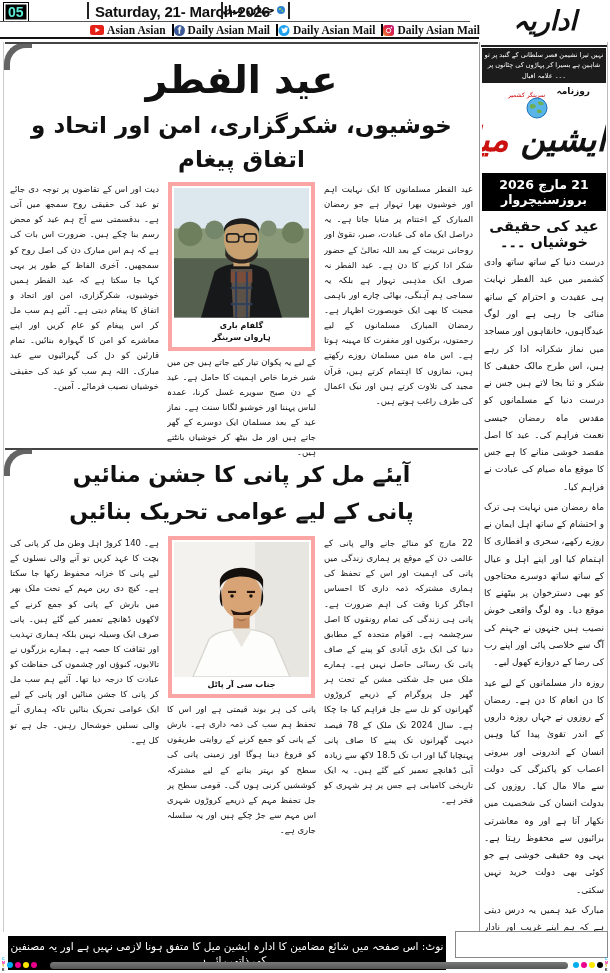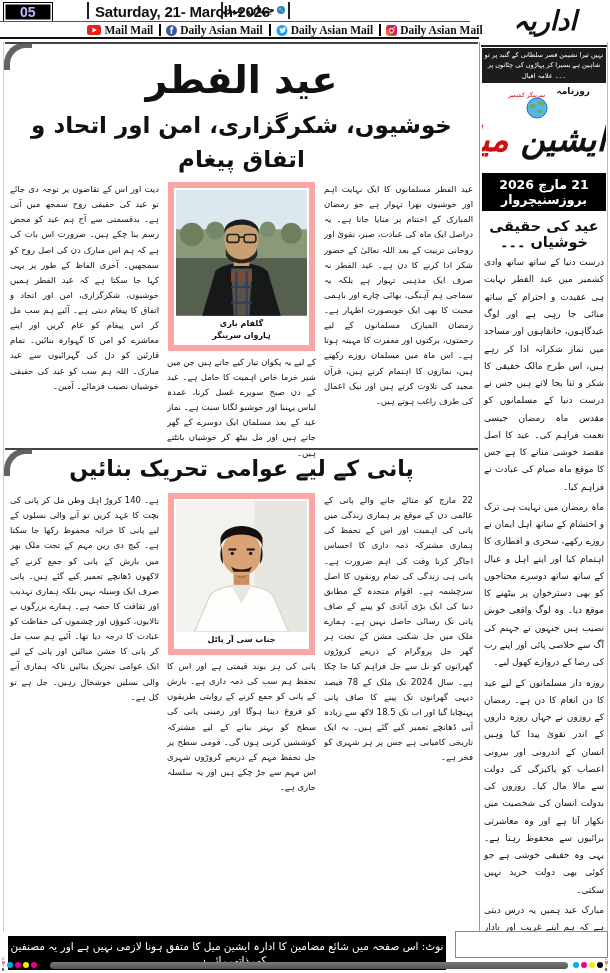--- a/index.html
+++ b/index.html
@@ -1,32 +1,32 @@
 <!DOCTYPE html>
 <html><head>
 <meta charset="utf-8">
 <style>
   html,body{margin:0;padding:0;background:#fff;}
   .page{position:relative;width:610px;height:973px;background:#fff;overflow:hidden;
         font-family:"DejaVu Sans",sans-serif;color:#111;}
   
-  .pageno{position:absolute;left:3px;top:2px;background:#000;color:#c4b5fd;
-          font:bold 14px "Liberation Sans",sans-serif;padding:1px 16px;border:1px solid #000;
+  .pageno{position:absolute;left:3px;top:2px;background:#000;color:#5eead4;
+          font:bold 14px "Liberation Sans",sans-serif;padding:1px 4px;border:1px solid #000;
           box-shadow:inset 0 0 0 1.5px #fff;}
   .vline{position:absolute;top:2px;width:1.5px;height:17px;background:#222;}
   .date{position:absolute;left:95px;top:3px;font:bold 15px "Liberation Sans",sans-serif;letter-spacing:-.2px;}
   .minilogo{position:absolute;left:227px;top:0;width:58px;text-align:center;direction:rtl;
             font-weight:bold;font-size:11px;line-height:20px;white-space:nowrap;}
   .minilogo svg{vertical-align:middle;margin-left:2px;}
   .hline-top{position:absolute;top:21px;left:0;width:470px;height:1px;background:#555;}
   .social{position:absolute;top:23px;left:96px;width:378px;height:14px;display:flex;
           align-items:center;justify-content:center;gap:4px;
           font-family:"Liberation Serif",serif;font-weight:bold;font-size:11.5px;white-space:nowrap;}
   .soc-item{display:flex;align-items:center;gap:3px;}
-  .soc-item + .soc-item{border-left:2px solid #000;padding-left:5px;margin-left:2px;}
+  .soc-item + .soc-item{border-left:2px solid #000;margin-left:2px;}
   .hline-main{position:absolute;top:37px;left:0;width:479px;height:2px;background:#111;}
   .idaria{position:absolute;right:2px;top:0;width:126px;text-align:center;direction:rtl;
           font-size:27px;font-weight:bold;font-style:italic;line-height:42px;}
   .idaria-line{position:absolute;top:45px;left:481px;width:127px;height:1.5px;background:#222;}
   
   .v-divider{position:absolute;left:479px;top:42px;width:1px;height:914px;background:#999;}
   .edge-left{position:absolute;left:3px;top:42px;width:1px;height:890px;background:#ccc;}
   .edge-right{position:absolute;left:607px;top:42px;width:1px;height:914px;background:#bbb;}
   
   .rightcol{position:absolute;left:482px;top:48px;width:124px;}
@@ -52,21 +52,21 @@
   .corner{position:absolute;top:-2px;left:-1px;width:22px;height:22px;
           border-top:6px solid #4a4a4a;border-left:6px solid #4a4a4a;
           border-top-left-radius:22px;opacity:.85;}
   .a1-h1{font-size:38px;font-weight:bold;text-align:center;direction:rtl;margin:8px 0 0;line-height:56px;}
   .a1-h2{font-size:23px;font-weight:bold;text-align:center;direction:rtl;margin:0 0 0;line-height:34px;}
   .a2-h{font-size:22px;font-weight:bold;text-align:center;direction:rtl;line-height:37px;}
   .cols{display:flex;direction:rtl;gap:8px;padding:6px 5px 0;overflow:hidden;}
   .col{flex:1 1 0;direction:rtl;text-align:justify;font-size:8.5px;line-height:1.78;overflow:hidden;}
   .a1 .cols{height:276px;}
   .a2 .cols{height:398px;}
-  .photobox{border:6px solid #fca5a5;background:#fff;padding:2px;margin:0 1px 4px;}
+  .photobox{border:4px solid #fca5a5;background:#fff;padding:2px;margin:0 1px 4px;}
   .photobox svg{display:block;width:100%;height:auto;}
   .photocap{text-align:center;font-size:8px;font-weight:bold;line-height:1.5;direction:rtl;padding:2px 0 1px;}
   
   .notebar{position:absolute;left:8px;top:936px;width:438px;background:#000;color:#fff;
            font-size:10.5px;direction:rtl;text-align:center;padding:3px 0;line-height:14px;}
   .adbox{position:absolute;left:455px;top:931px;width:151px;height:25px;border:1px solid #888;background:#fff;}
   .cmyk{position:absolute;left:0;top:959px;width:610px;height:12px;display:flex;align-items:center;gap:2px;padding:0 2px;box-sizing:border-box;}
   .cmyk-letters{display:flex;flex-direction:column;font:3.5px "Liberation Sans",sans-serif;line-height:3.5px;font-weight:bold;}
   .dot{width:6px;height:6px;border-radius:50%;display:inline-block;}
   .regbar{flex:1;height:7px;background:linear-gradient(#7a7a7a,#555);border-radius:4px;margin:0 3px;}
@@ -89,21 +89,21 @@
   </div>
   <div class="vline" style="left:288px"></div>
   <div class="hline-top"></div>
 
   <div class="social">
     <span class="soc-item">
       <svg width="14" height="10" viewBox="0 0 14 10">
         <rect width="14" height="10" rx="2.5" fill="#e62117"></rect>
           <path d="M5.4 2.6 L9.8 5 L5.4 7.4 Z" fill="#fff"></path>
       </svg>
-      <span>Mail Mail</span>
+      <span>Asian Asian</span>
     </span>
     <span class="soc-item">
       <svg width="11" height="11" viewBox="0 0 11 11">
         <circle cx="5.5" cy="5.5" r="5.5" fill="#3b5998"></circle>
         <path d="M6.2 3 h1.2 v1.5 H6.2 v4.5 H4.6 V4.5 H3.6 V3.2 h1 V2.6 c0-1 .6-1.6 1.6-1.6 h1.2 v1.4 H6.6 c-.3 0-.4.2-.4.5 Z" fill="#fff" transform="scale(.9) translate(.6,.6)"></path>
       </svg>
       <span>Daily Asian Mail</span>
     </span>
     <span class="soc-item">
       <svg width="12" height="11" viewBox="0 0 12 11">
@@ -205,20 +205,21 @@
             </div>
           </div>
           <span>کے لیے یہ پکوان تیار کیے جاتے ہیں جن میں شیر خرما خاص اہمیت کا حامل ہے۔ عید کے دن صبح سویرے غسل کرنا، عمدہ لباس پہننا اور خوشبو لگانا سنت ہے۔ نماز عید کے بعد مسلمان ایک دوسرے کے گھر جاتے ہیں اور مل بیٹھ کر خوشیاں بانٹتے ہیں۔</span>
         </div>
         <div class="col">دیت اور اس کے تقاضوں پر توجہ دی جائے تو عید کی حقیقی روح سمجھ میں آتی ہے۔ بدقسمتی سے آج ہم عید کو محض رسم بنا چکے ہیں۔ ضرورت اس بات کی ہے کہ ہم اس مبارک دن کی اصل روح کو سمجھیں۔ آخری الفاظ کے طور پر یہی کہا جا سکتا ہے کہ عید الفطر ہمیں خوشیوں، شکرگزاری، امن اور اتحاد و اتفاق کا پیغام دیتی ہے۔ آئیے ہم سب مل کر اس پیغام کو عام کریں اور اپنے معاشرے کو امن کا گہوارہ بنائیں۔ تمام قارئین کو دل کی گہرائیوں سے عید مبارک۔ اللہ ہم سب کو عید کی حقیقی خوشیاں نصیب فرمائے۔ آمین۔</div>
       </div>
     </div>
 
     <div class="article a2" style="height:486px;margin-top:2px;">
       <div class="corner"></div>
+      <div class="a2-h" style="margin-top:6px;">آیئے مل کر پانی کا جشن منائیں</div>
       <div class="a2-h">پانی کے لیے عوامی تحریک بنائیں</div>
       <div class="cols">
         <div class="col">22 مارچ کو منائے جانے والے پانی کے عالمی دن کے موقع پر ہماری زندگی میں پانی کی اہمیت اور اس کے تحفظ کی ہماری مشترکہ ذمہ داری کا احساس اجاگر کرنا وقت کی اہم ضرورت ہے۔ پانی ہی زندگی کی تمام رونقوں کا اصل سرچشمہ ہے۔ اقوام متحدہ کے مطابق دنیا کی ایک بڑی آبادی کو پینے کے صاف پانی تک رسائی حاصل نہیں ہے۔ ہمارے ملک میں جل شکتی مشن کے تحت ہر گھر جل پروگرام کے ذریعے کروڑوں گھرانوں کو نل سے جل فراہم کیا جا چکا ہے۔ سال 2024 تک ملک کے 78 فیصد دیہی گھرانوں تک پینے کا صاف پانی پہنچایا گیا اور اب تک 18.5 لاکھ سے زیادہ آبی ڈھانچے تعمیر کیے گئے ہیں۔ یہ ایک تاریخی کامیابی ہے جس پر ہر شہری کو فخر ہے۔</div>
         <div class="col">
           <div class="photobox">
             <svg viewBox="0 0 100 100">
               <rect width="100" height="100" fill="#f3f2ef"></rect>
               <rect x="60" width="40" height="100" fill="#e8e6e1"></rect>
               <path d="M14 100 L26 72 C34 62 66 62 74 72 L86 100 Z" fill="#fdfdfb" stroke="#d8d6d0" stroke-width="1"></path>
               <path d="M43 66 L50 78 L57 66 L54 62 h-8 Z" fill="#e9e6df"></path>

